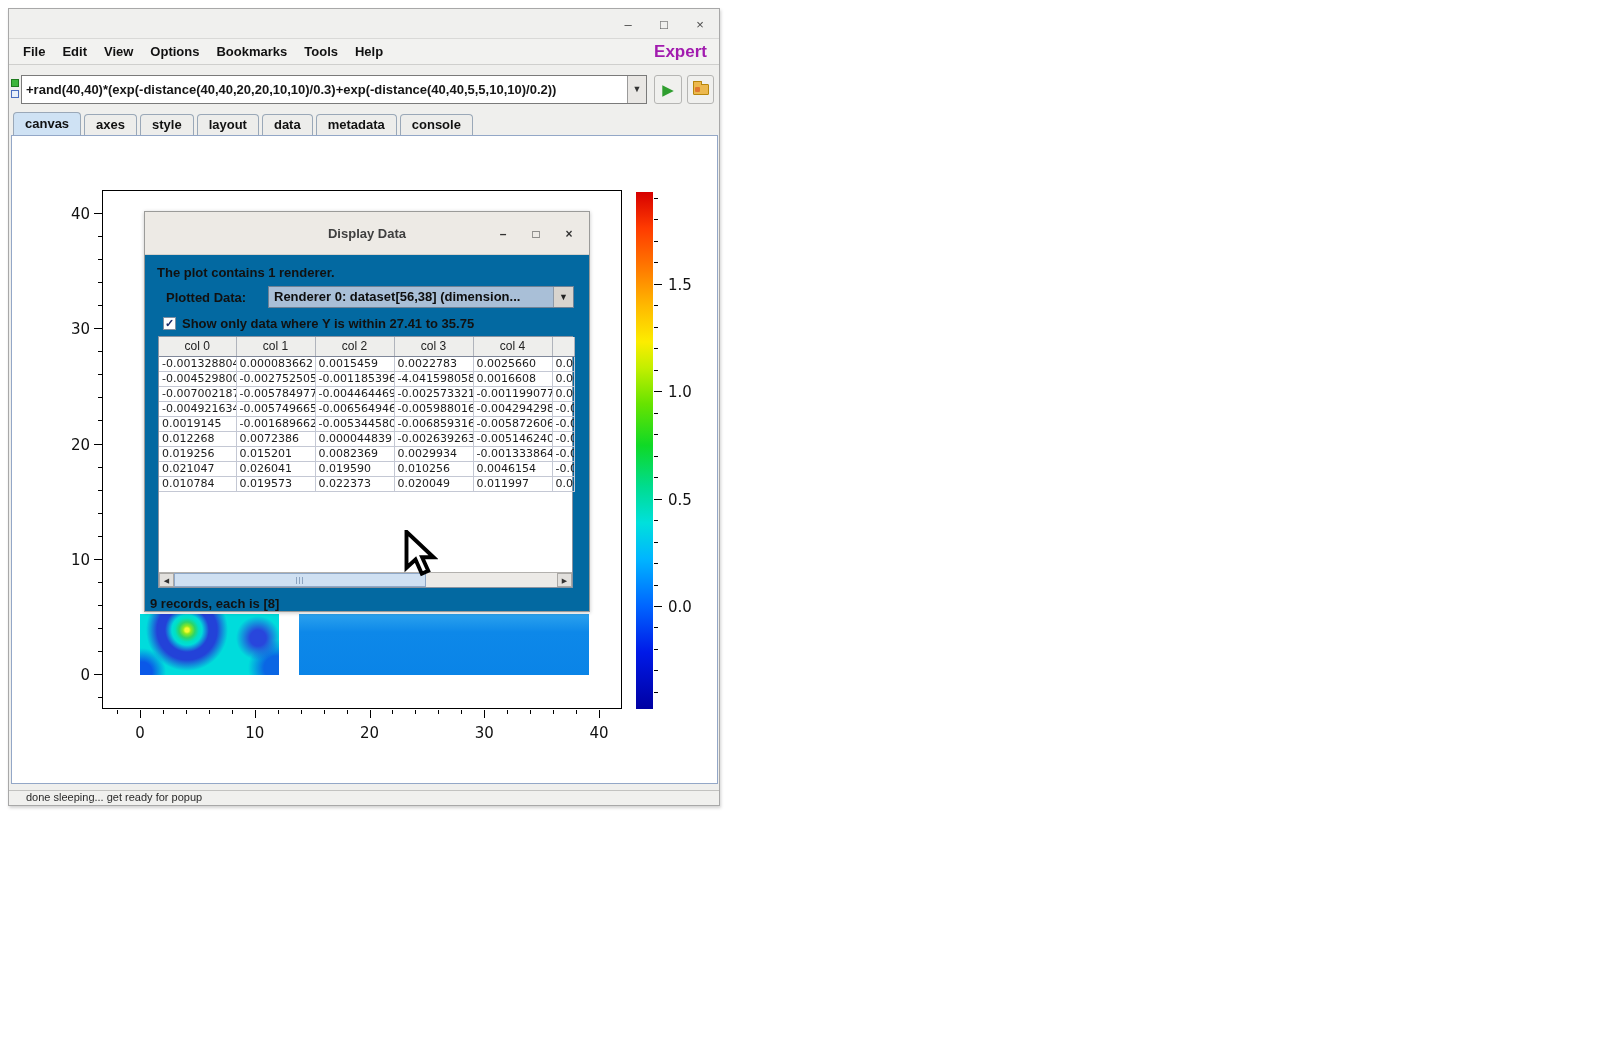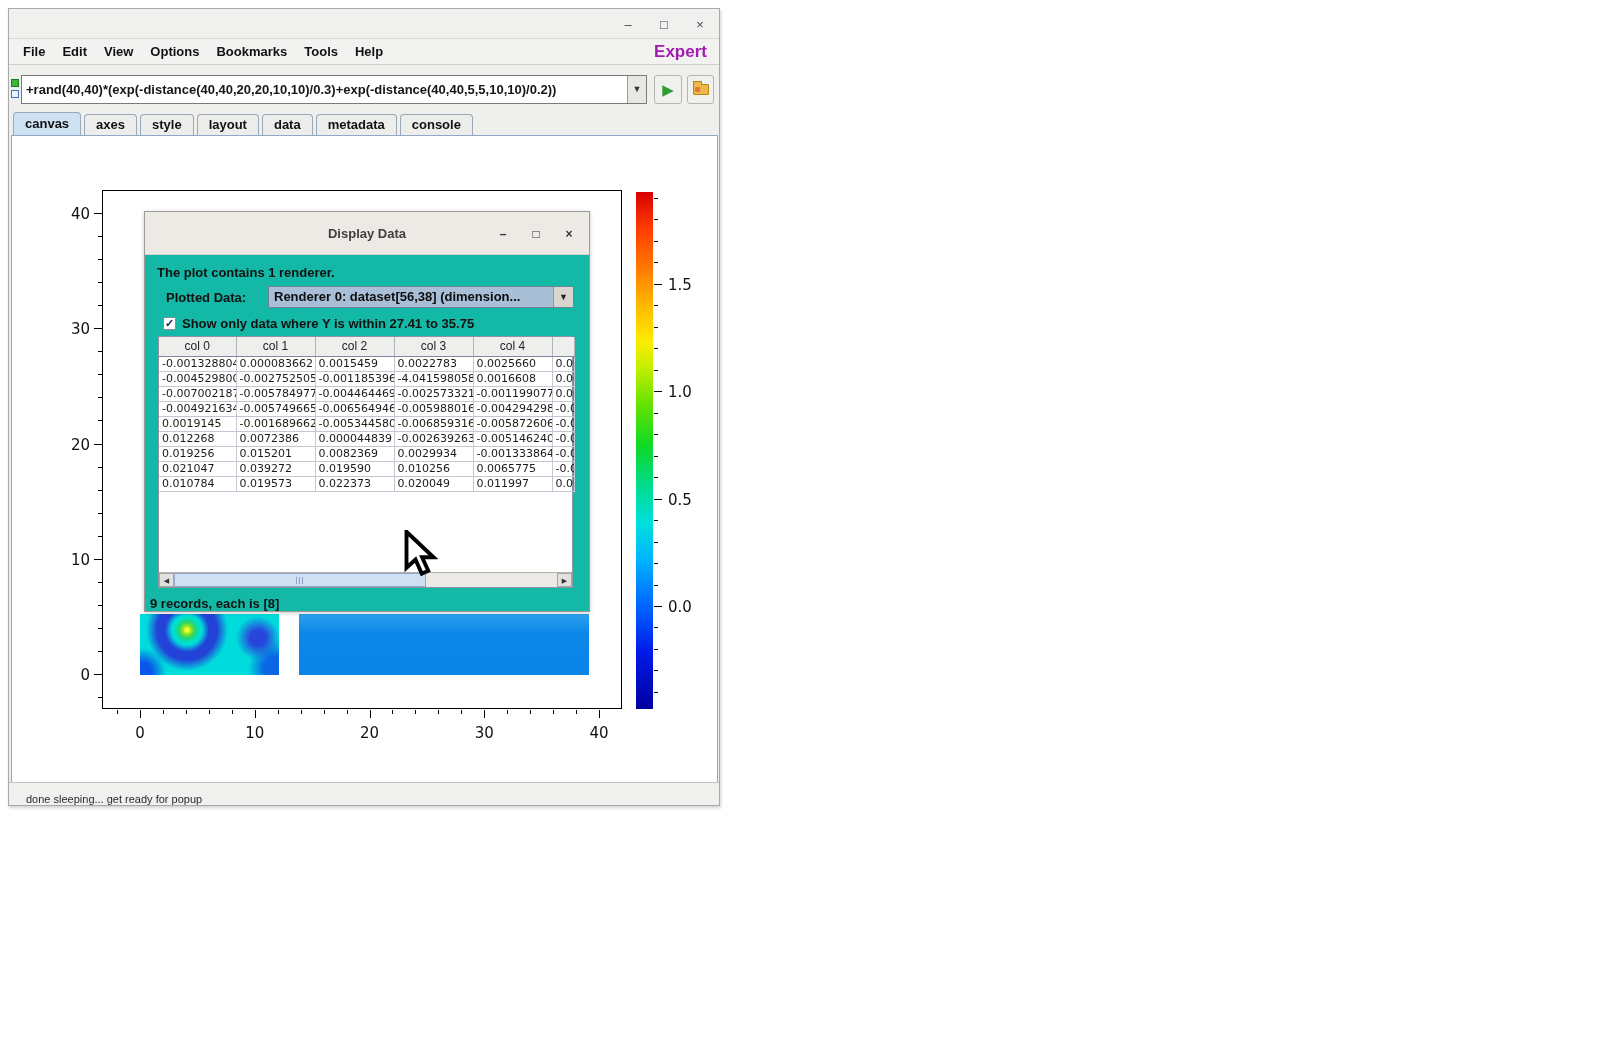--- a/index.html
+++ b/index.html
@@ -65,21 +65,21 @@
     background-image:
       radial-gradient(circle at 47px 16px, #f2fa30 0 2px, #90e81e 4px, #2cd46a 8px, #00e0c4 12px, rgba(0,220,220,0) 16px),
       radial-gradient(circle at 47px 16px, rgba(0,0,0,0) 15px, #2342d8 22px, #2342d8 30px, rgba(0,220,220,0) 41px),
       radial-gradient(circle at 118px 24px, #2846dc 0 8px, rgba(40,70,220,0) 22px),
       radial-gradient(circle at 136px 54px, #0a66e4 0 12px, rgba(10,102,228,0) 28px),
       radial-gradient(circle at 2px 58px, #0a58e8 0 10px, rgba(10,88,232,0) 24px); }
   .strip-right { left:297px; top:612px; width:290px; height:61px;
     background:linear-gradient(180deg,#2ba2ee 0%, #0d88e9 30%, #0a84e7 100%); }
 
   
-  .dialog { position:absolute; left:142px; top:209px; width:446px; height:401px; background:#14b8a6;
+  .dialog { position:absolute; left:142px; top:209px; width:446px; height:401px; background:#0369a1;
             border:1px solid #9b9b99; box-shadow:0 1px 4px rgba(0,0,0,.22); }
   .dlg-titlebar { position:absolute; left:0; top:0; width:100%; height:43px; background:#edeae5;
                   border-bottom:1px solid #d5d2cc; }
   .dlg-title { position:absolute; left:0; top:0; width:100%; height:43px; line-height:43px; text-align:center;
                font-size:13px; font-weight:700; color:#3f3f3f; }
   .dlg-controls { position:absolute; right:14px; top:0; height:43px; display:flex; gap:21px; align-items:center; }
   .dlg-btn { font-size:12px; font-weight:700; color:#333; width:12px; text-align:center; }
   .dlg-text1 { position:absolute; left:12px; top:53px; font-size:13px; font-weight:700; color:#111; }
   .dlg-plotted-label { position:absolute; left:21px; top:78px; font-size:13px; font-weight:700; color:#111; }
   .combo { position:absolute; left:123px; top:74px; width:306px; height:22px; background:#a9bfd7;
@@ -105,22 +105,22 @@
             font-size:7px; color:#333; text-align:center; line-height:13px; }
   .hs-left { left:0; } .hs-right { right:0; }
   .hs-thumb { position:absolute; left:15px; top:0; width:252px; height:14px; background:#cfe0f2;
               border:1px solid #8fa8c8; text-align:center; line-height:12px; font-size:8px; color:#6a86a8; letter-spacing:1px; }
   .dlg-status { position:absolute; left:5px; top:384px; font-size:13px; font-weight:700; color:#111; }
 
   
   .cursor { position:absolute; left:400px; top:528px; }
 
   
-  .statusbar { position:absolute; left:0; bottom:0; width:100%; height:23px; background:#f0f0ee;
-               border-top:1px solid #c2c2c0; display:flex; align-items:flex-end; }
+  .statusbar { position:absolute; left:0; bottom:0; width:100%; height:15px; background:#f0f0ee;
+               border-top:1px solid #c2c2c0; display:flex; align-items:flex-start; }
   .statusbar span { margin-left:17px; font-size:11px; color:#2a2a2a; }
 </style>
 </head>
 <body>
 
 <div class="page">
   <div class="app-window">
 
     <div class="titlebar">
       <span class="win-controls">
@@ -260,24 +260,24 @@
                   <tr>
                     <td>0.019256</td>
                     <td>0.015201</td>
                     <td>0.0082369</td>
                     <td>0.0029934</td>
                     <td>-0.001333864...</td>
                     <td>-0.0</td>
                   </tr>
                   <tr>
                     <td>0.021047</td>
-                    <td>0.039272</td>
+                    <td>0.026041</td>
                     <td>0.019590</td>
                     <td>0.010256</td>
-                    <td>0.0065775</td>
+                    <td>0.0046154</td>
                     <td>-0.0</td>
                   </tr>
                   <tr>
                     <td>0.010784</td>
                     <td>0.019573</td>
                     <td>0.022373</td>
                     <td>0.020049</td>
                     <td>0.011997</td>
                     <td>0.00</td>
                   </tr>

